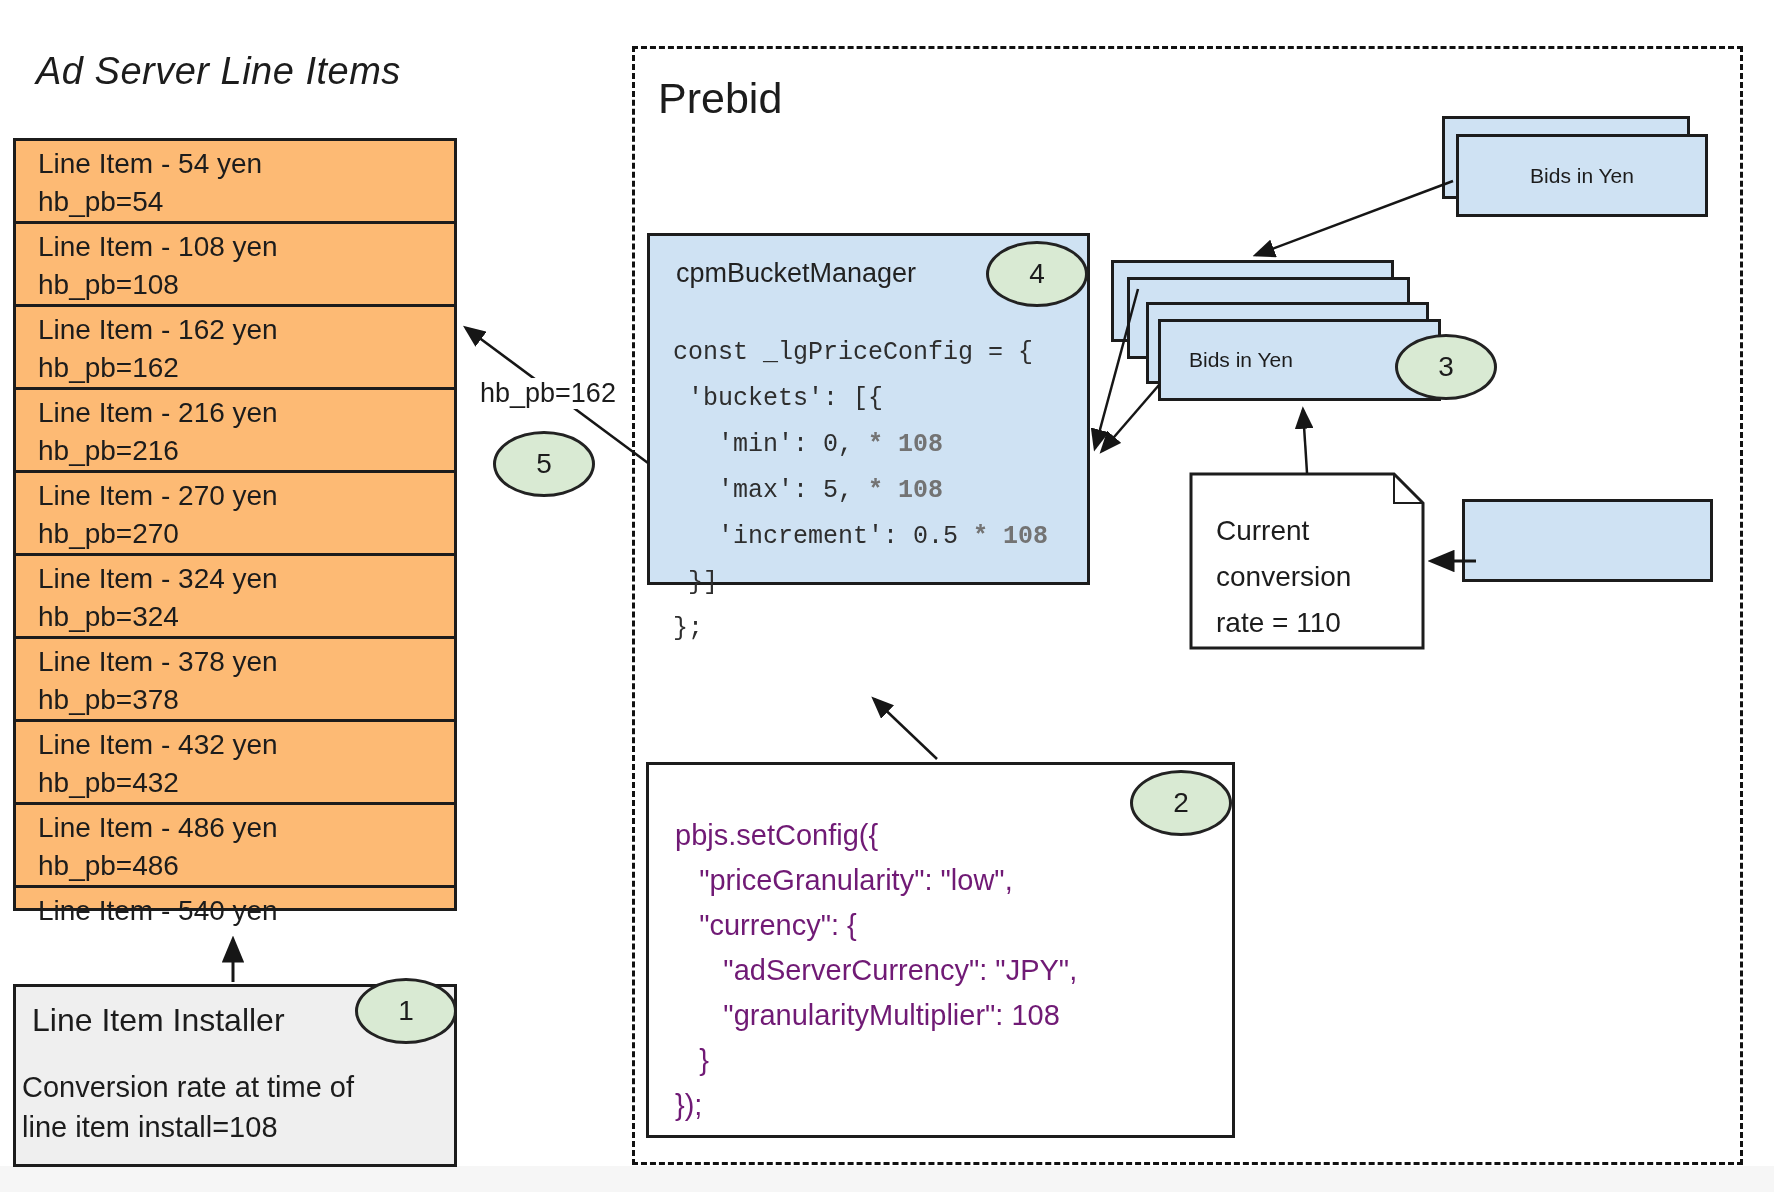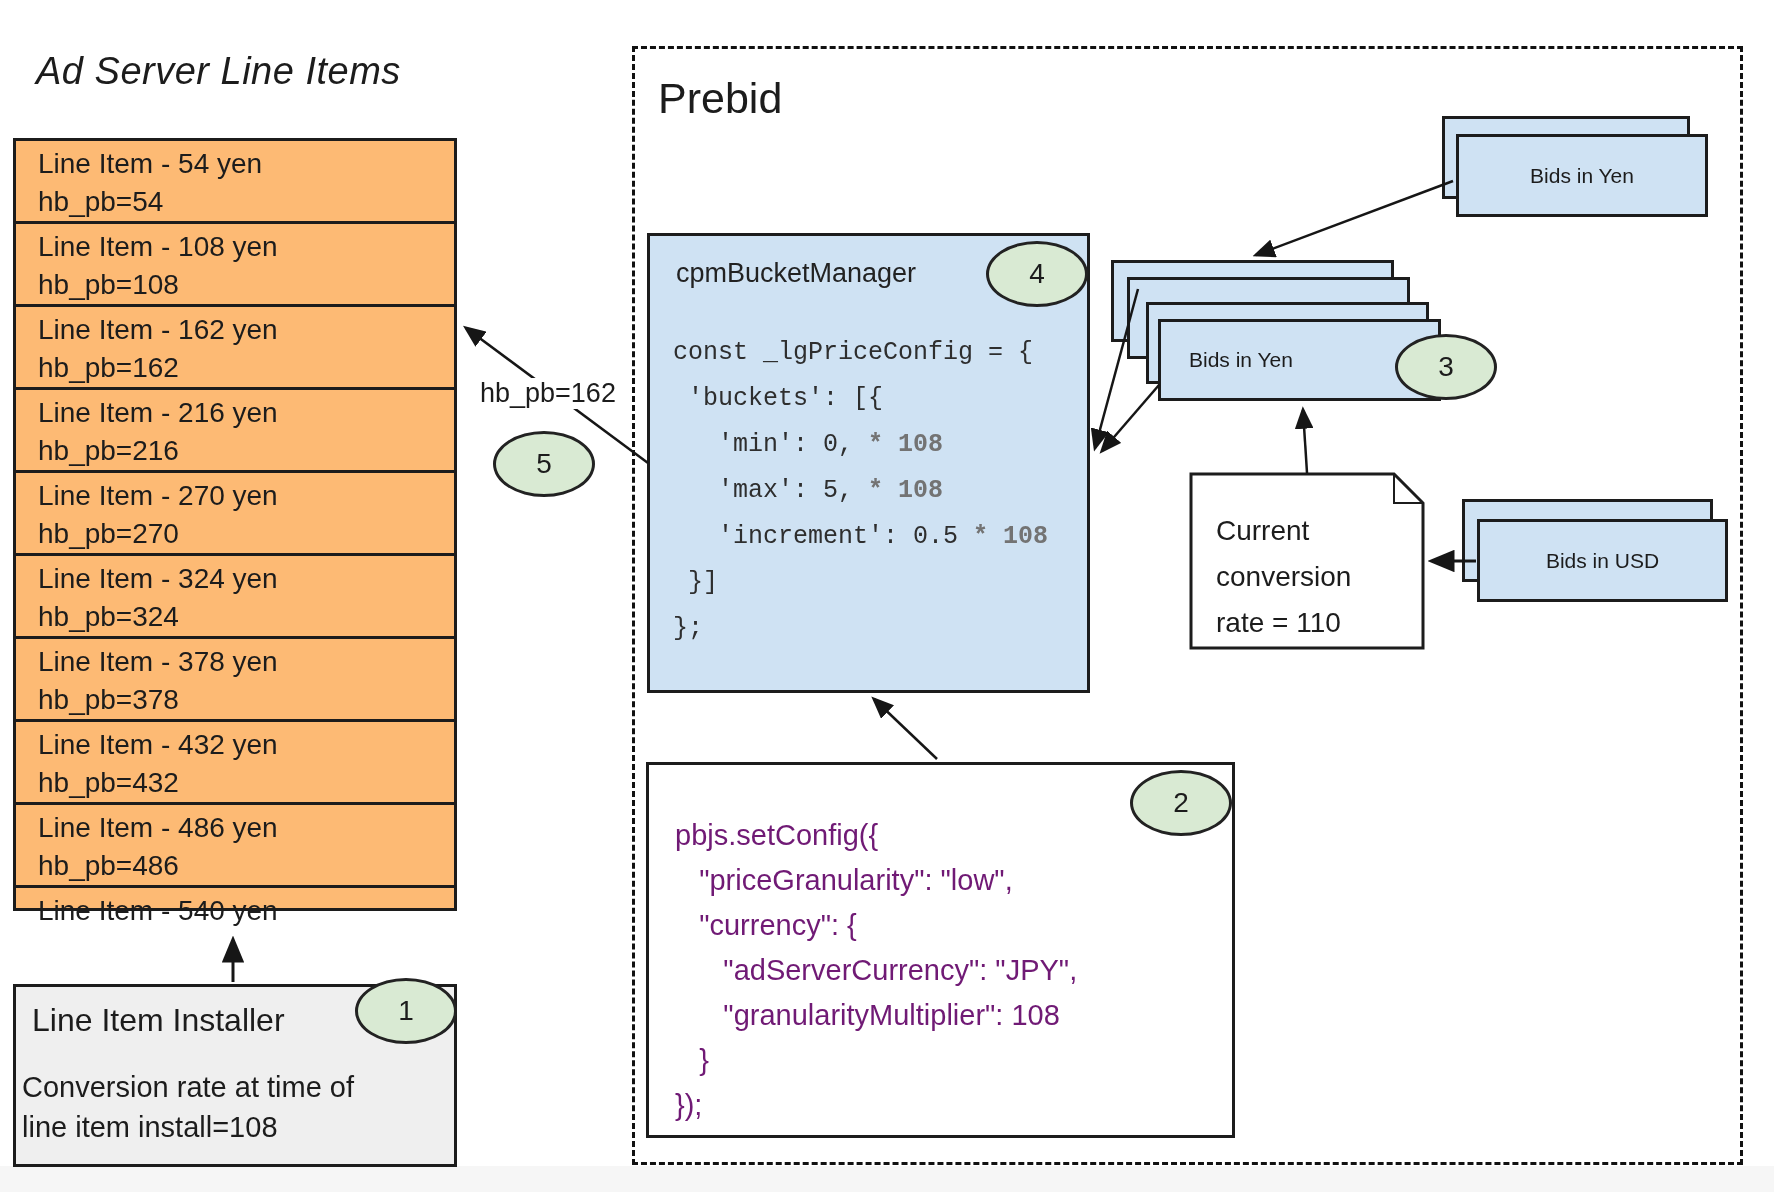--- a/index.html
+++ b/index.html
@@ -22,21 +22,21 @@
   #installer-box{
     left:13px;top:984px;width:444px;height:183px;box-sizing:border-box;
     background:#EFEFEF;border:3px solid #1c1c1c;
   }
   #installer-title{position:absolute;left:16px;top:15px;font-size:32px;}
   #installer-note{position:absolute;left:6px;top:80px;width:350px;font-size:29px;line-height:40px;}
   
   #prebid-box{left:632px;top:46px;width:1111px;height:1119px;box-sizing:border-box;border:3px dashed #111;}
   #prebid-title{left:658px;top:74px;font-size:43px;}
   
-  #cpm-box{left:647px;top:233px;width:443px;height:460px;box-sizing:border-box;background:#CFE2F3;border:3px solid #1c1c1c;}
+  #cpm-box{left:647px;top:233px;width:443px;height:352px;box-sizing:border-box;background:#CFE2F3;border:3px solid #1c1c1c;}
   #cpm-title{position:absolute;left:26px;top:22px;font-size:27px;color:#222;}
   #cpm-code{position:absolute;left:23px;top:94px;font-family:"Liberation Mono","DejaVu Sans Mono",monospace;
             font-size:25px;line-height:46px;color:#2e2e2e;}
   #cpm-code .code-line{white-space:pre;}
   #cpm-code .bold{font-weight:bold;color:#737373;}
   
   #pbjs-box{left:646px;top:762px;width:589px;height:376px;box-sizing:border-box;background:#fff;border:3px solid #1c1c1c;}
   #pbjs-code{position:absolute;left:26px;top:48px;font-size:29px;line-height:45px;color:#701a75;}
   #pbjs-code .code-line{white-space:pre;}
   
@@ -158,23 +158,20 @@
   </div>
   <div class="badge" style="left:1395px;top:334px;">3</div>
 
   <svg id="conv-note" class="abs" viewBox="0 0 236 178">
     <polygon points="2,2 205,2 234,31 234,176 2,176" fill="#ffffff" stroke="#1c1c1c" stroke-width="3"></polygon>
     <polyline points="205,2 205,31 234,31" fill="none" stroke="#1c1c1c" stroke-width="2"></polyline>
   </svg>
   <div id="conv-note-text" class="abs">Current conversion rate = 110</div>
 
   <div class="card" style="left:1462px;top:499px;width:251px;height:83px;"></div>
-  <div class="card card-label" style="left:1477px;top:519px;width:251px;height:83px;">
-    <span>Bids in USD</span>
-  </div>
 
   <svg id="arrows" class="abs" viewBox="0 0 1774 1192">
     <defs>
       <marker id="ah" viewBox="0 0 12 10" refX="10" refY="5" markerWidth="9" markerHeight="7.5" orient="auto-start-reverse">
         <path d="M0,0 L12,5 L0,10 z" fill="#161616"></path>
       </marker>
     </defs>
     <line x1="233" y1="982" x2="233" y2="940" stroke="#161616" stroke-width="3" marker-end="url(#ah)"></line>
     <line x1="648" y1="463" x2="466" y2="328" stroke="#161616" stroke-width="2.5" marker-end="url(#ah)"></line>
     <line x1="937" y1="759" x2="874" y2="699" stroke="#161616" stroke-width="2.5" marker-end="url(#ah)"></line>

